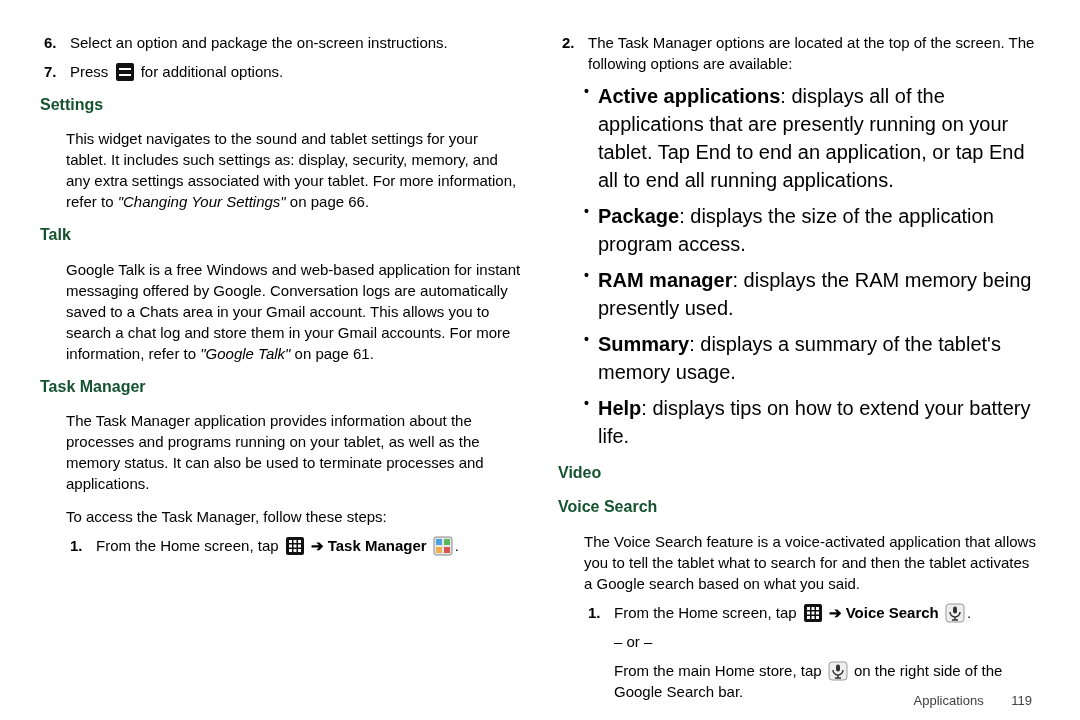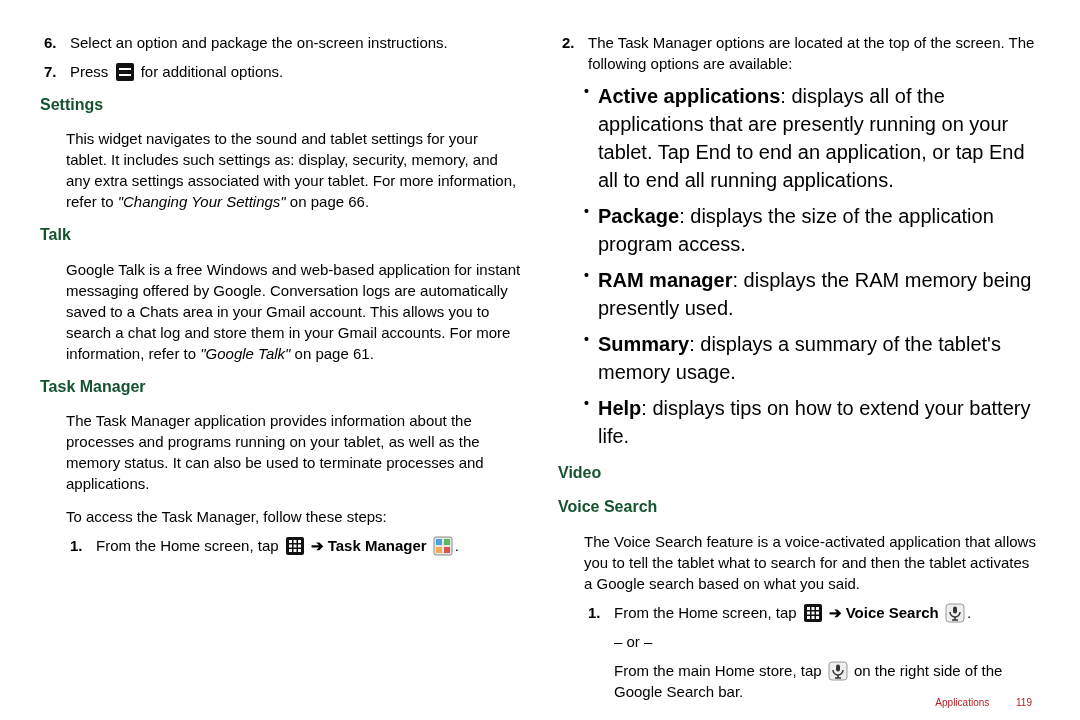--- a/index.html
+++ b/index.html
@@ -32,21 +32,21 @@
   .lnum{ font-weight:bold; width:26px; flex-shrink:0; padding-left:4px; }
   .ltxt{ flex:1; }
   .blist{ margin:0 0 8px 10px; padding-left:0; list-style:none; }
   .blist li{ position:relative; padding-left:14px; margin-bottom:8px; font-size:20px; }
   .blist li::before{ content:"•"; position:absolute; left:0; font-size:14px; font-weight:bold; }
   .ital{ font-style:italic; }
   .bold{ font-weight:bold; }
   .arw{ font-weight:bold; }
   .icon{ display:inline-block; width:20px; height:20px; vertical-align:-5px; margin:0 2px; }
   .icon svg{ width:20px; height:20px; display:block; }
-  .footer{ position:absolute; right:48px; bottom:10px; font-size:10px; color:#b91c1c; }
+  .footer{ position:absolute; right:48px; bottom:10px; font-size:13px; color:#404040; }
   .footer .pg{ margin-left:24px; }
   .narrow{ font-stretch:condensed; font-size:14px; }
   .sub{ margin-left:26px; }
 </style>
 </head>
 <body>
 
 <div class="page">
   <div class="col">
 

